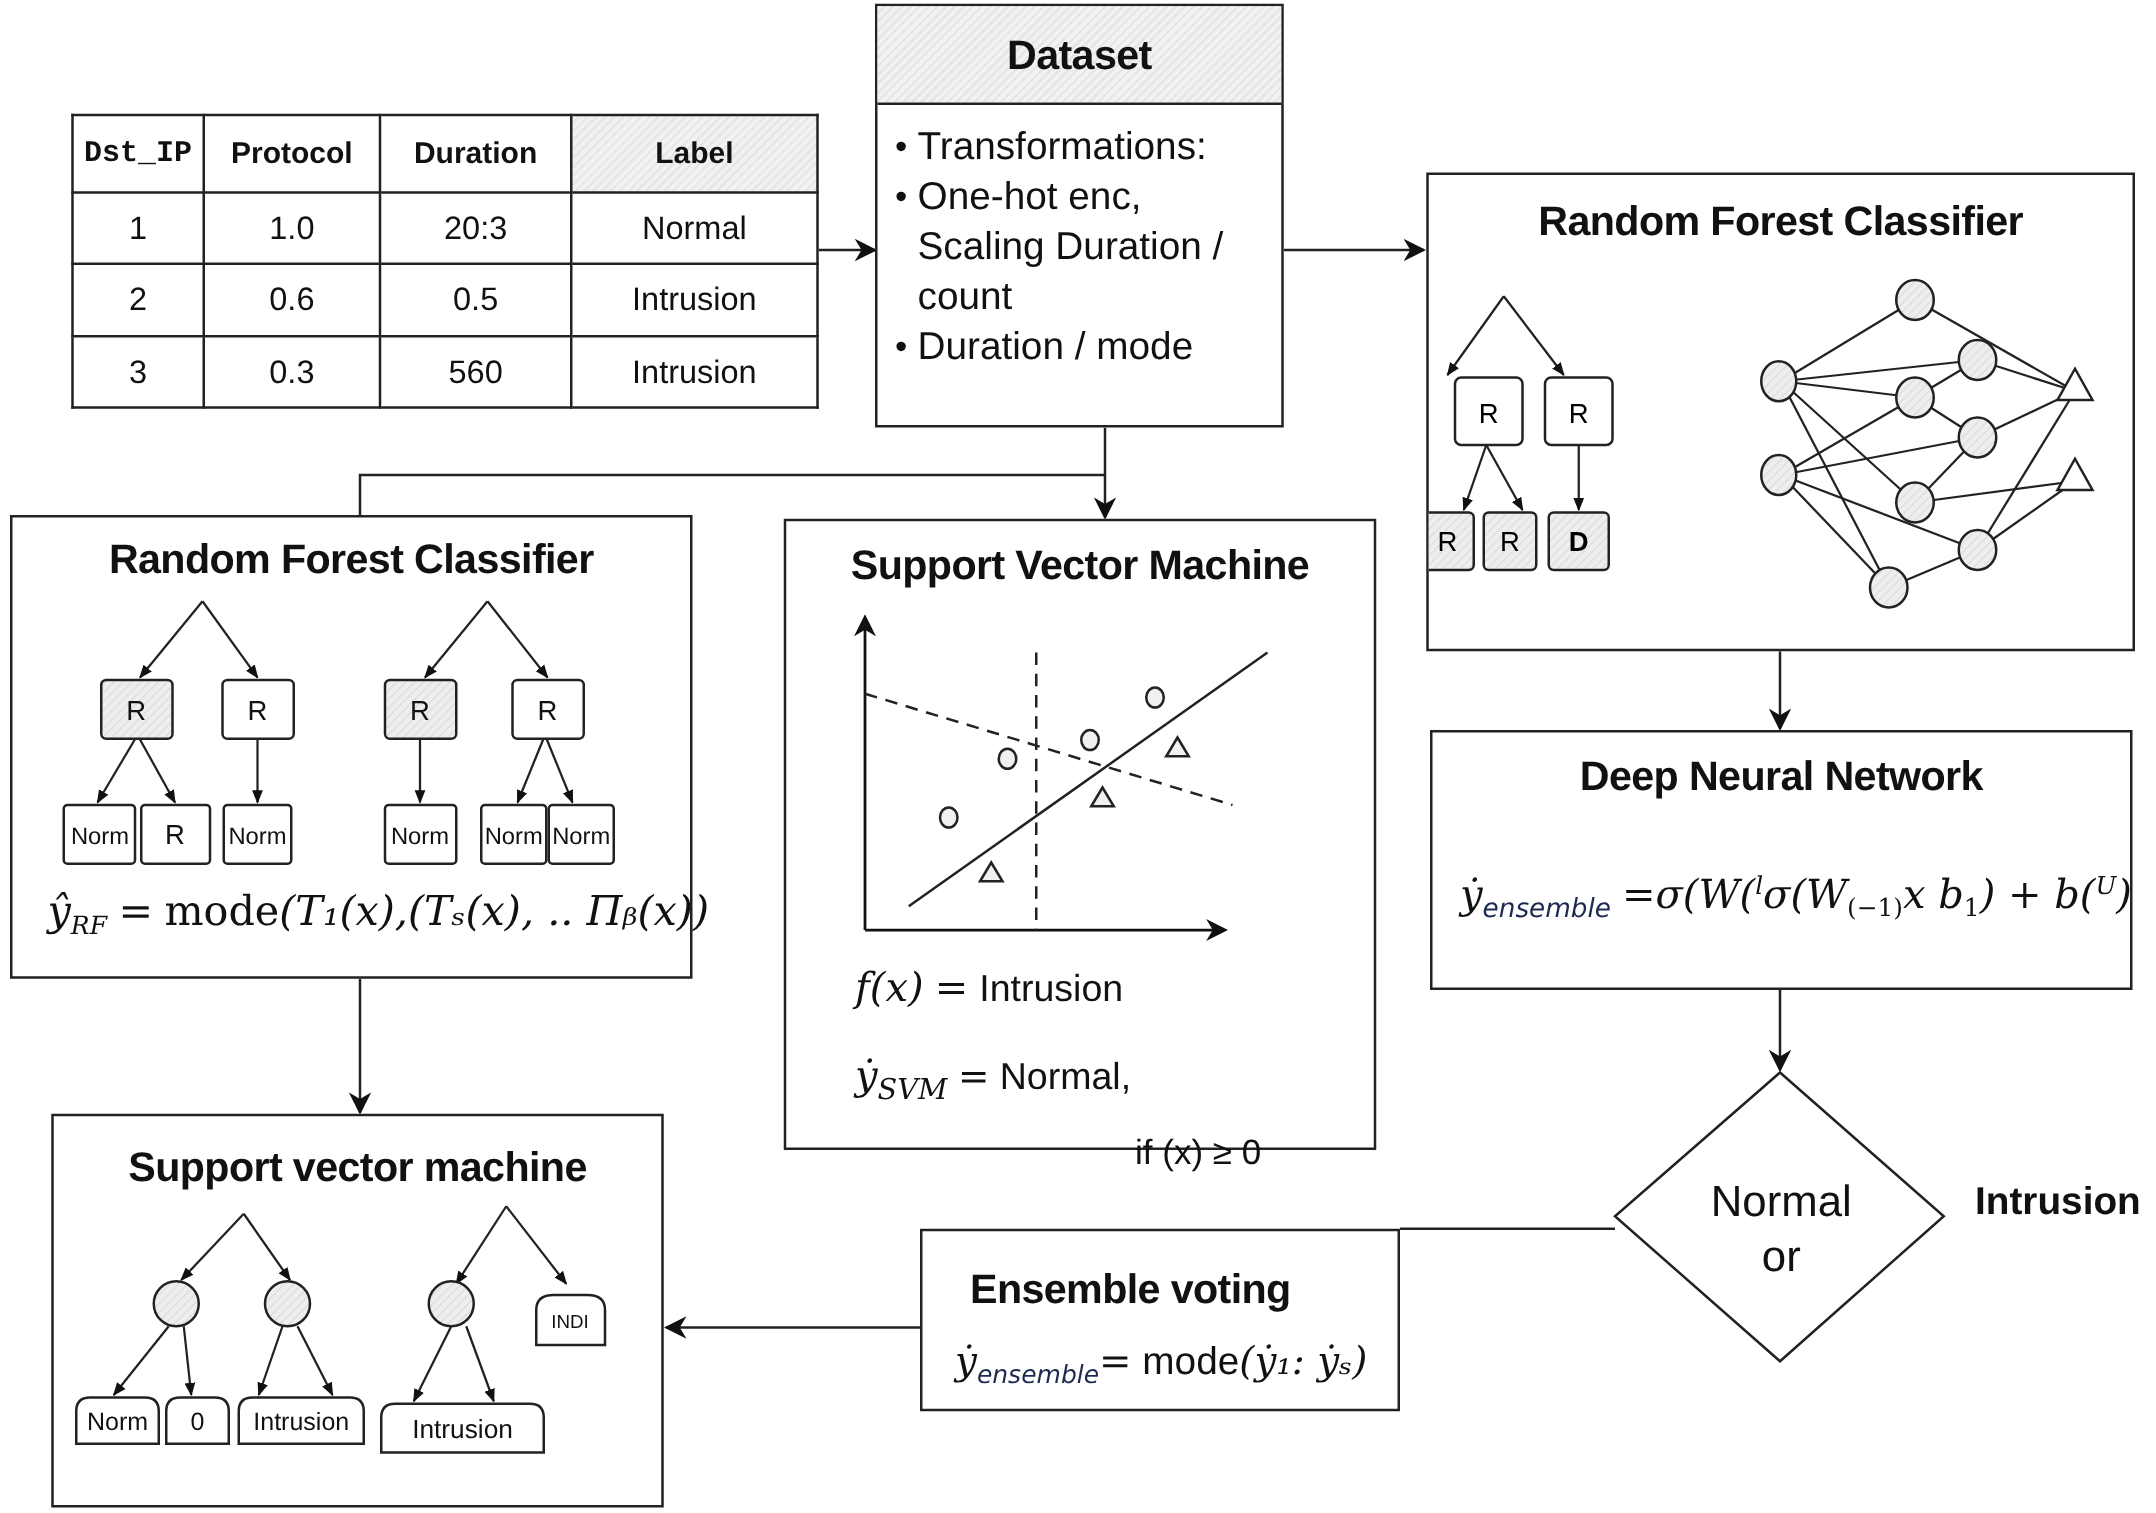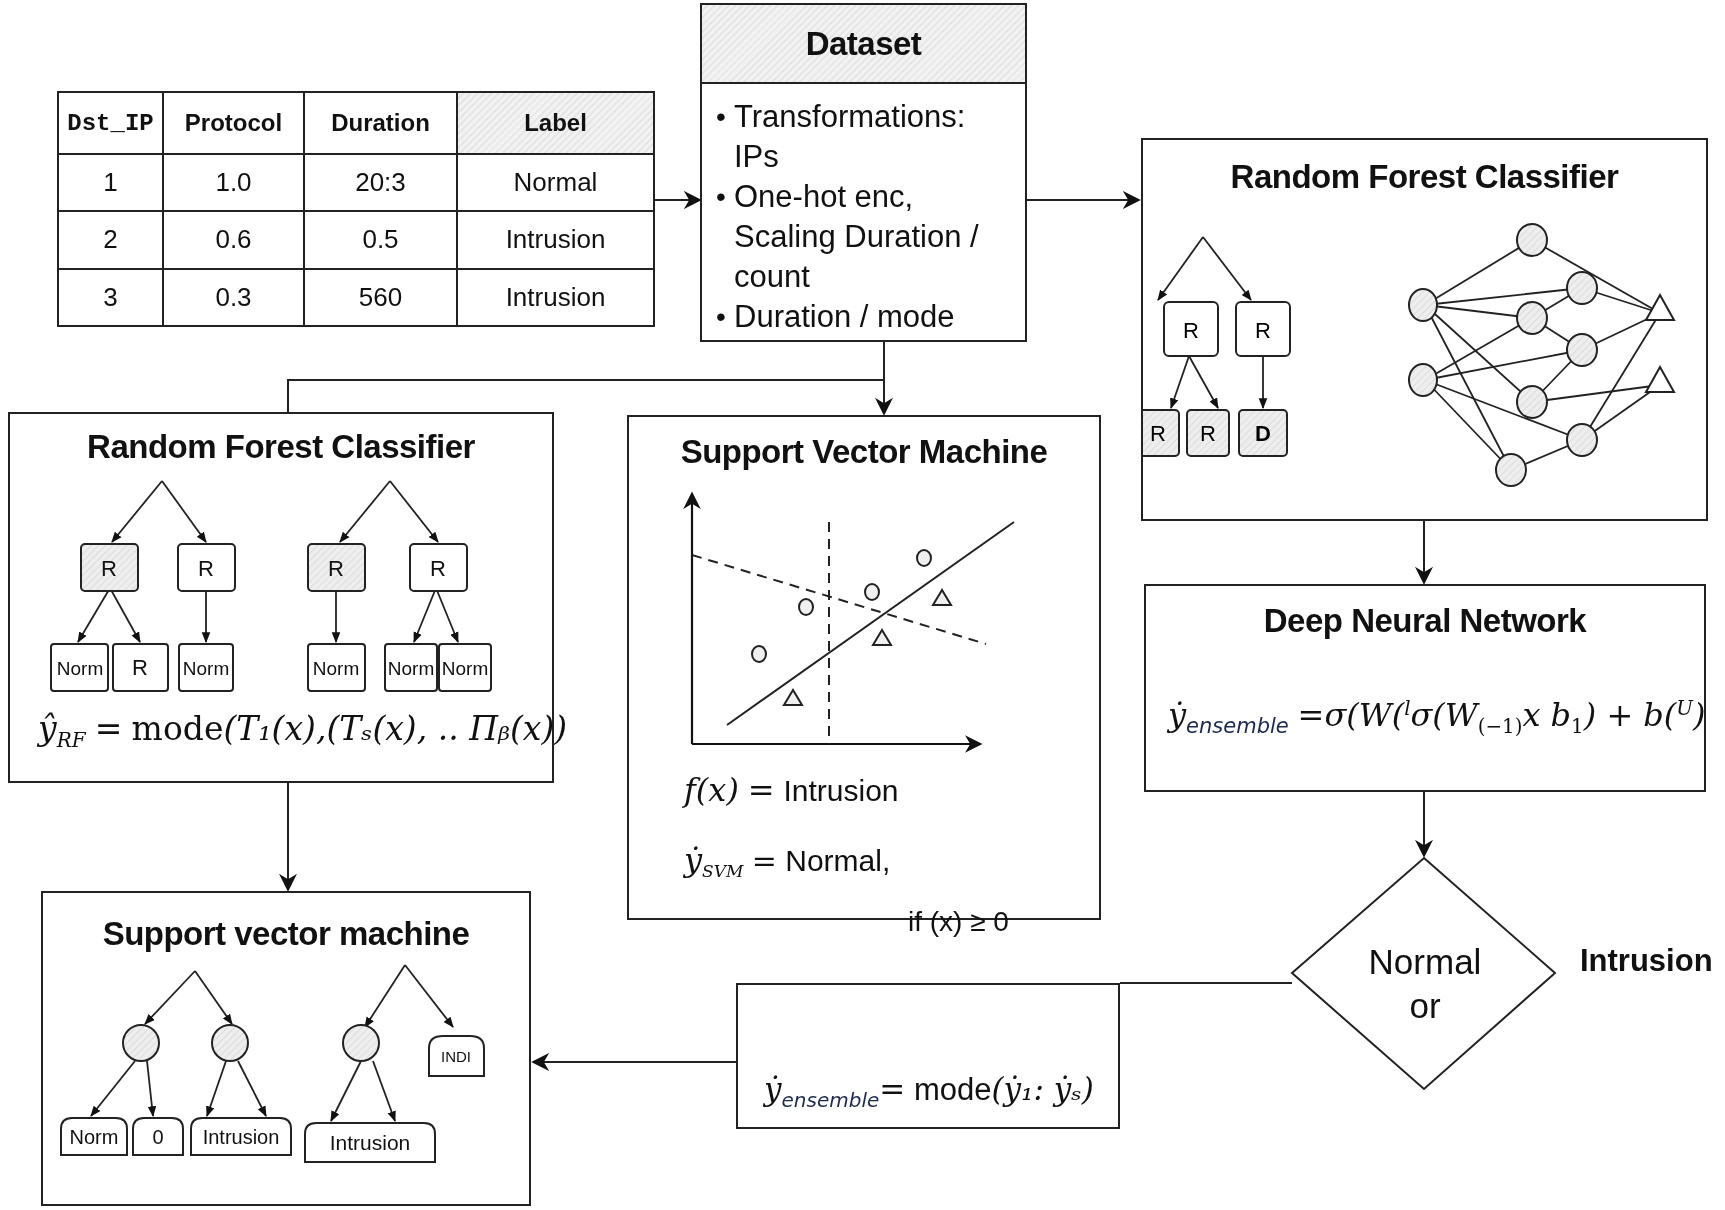--- a/index.html
+++ b/index.html
@@ -71,21 +71,20 @@
 </tbody>
   </table>
 
 <div class="box" style="left:700px;top:3px;width:327px;height:339px;">
   <div class="hatch abs" style="left:0;top:0;right:0;height:77px;border-bottom:2px solid #222;">
     <div class="title" style="top:20px;font-size:33px;">Dataset</div>
   </div>
   <ul class="ds" style="left:0;top:92px;width:320px;">
     <li>
       <div>Transformations:</div>
-      <div>IPs</div>
     </li>
     <li>
       <div>One-hot enc,</div>
       <div>Scaling Duration /</div>
       <div>count</div>
     </li>
     <li>
       <div>Duration / mode</div>
     </li>
   </ul>
@@ -255,21 +254,21 @@
       <polygon points="253,153 244,168 262,168"></polygon>
       <polygon points="313,113 304,128 322,128"></polygon>
     </g>
   </svg>
   <div class="abs" style="left:55px;top:354px;font-size:32px;white-space:nowrap;">
     <span class="math">f(x)</span>
     <span class="mathr">=</span>
     <span style="font-size:30px;">Intrusion</span>
   </div>
   <div class="abs" style="left:55px;top:424px;font-size:30px;white-space:nowrap;">
-    <span class="math" style="font-size:32px;">ẏ</span><span class="math sub" style="font-size:17px;">SVM</span>
+    <span class="math" style="font-size:32px;">ẏ</span><span class="math sub" style="font-size:23px;">SVM</span>
     <span class="mathr">=</span>
     <span>Normal,</span>
   </div>
   <div class="abs" style="left:279px;top:405px;font-size:28px;line-height:40px;white-space:pre;">
     <div>if (x) ≥ 0</div>
     <div>if (ẋ) &lt;   0</div>
   </div>
 </div>
 
 <div class="box" style="left:1144px;top:584px;width:562px;height:208px;">
@@ -283,20 +282,21 @@
 <svg class="abs" style="left:1290px;top:855px;" width="270" height="240">
   <polygon points="134,3 265,118 134,234 2,118" fill="#fff" stroke="#222" stroke-width="2"></polygon>
 </svg>
 <div class="abs" style="left:1330px;top:940px;width:190px;text-align:center;font-size:35px;line-height:44px;">
   <div>Normal</div>
   <div>or</div>
 </div>
 <div class="abs" style="left:1580px;top:943px;font-size:31px;font-weight:bold;">Intrusion</div>
 
 <div class="box" style="left:736px;top:983px;width:384px;height:146px;">
+  <div class="abs" style="left:38px;top:27px;font-size:33px;font-weight:bold;letter-spacing:-0.5px;">Ensemble voting</div>
   <div class="abs" style="left:26px;top:86px;font-size:31px;white-space:nowrap;">
     <span class="math">ẏ</span><span class="sub" style="font-size:20px;font-style:italic;font-family:'DejaVu Sans',sans-serif;color:#1b2a4e;">ensemble</span><span class="mathr">=</span>
     <span>mode</span><span class="math">(ẏ₁: ẏₛ)</span>
   </div>
 </div>
 
 <div class="box" style="left:41px;top:891px;width:490px;height:315px;">
   <div class="title" style="top:22px;">Support vector machine</div>
   <svg class="abs" style="left:0;top:0;" width="488" height="313">
     <defs>

